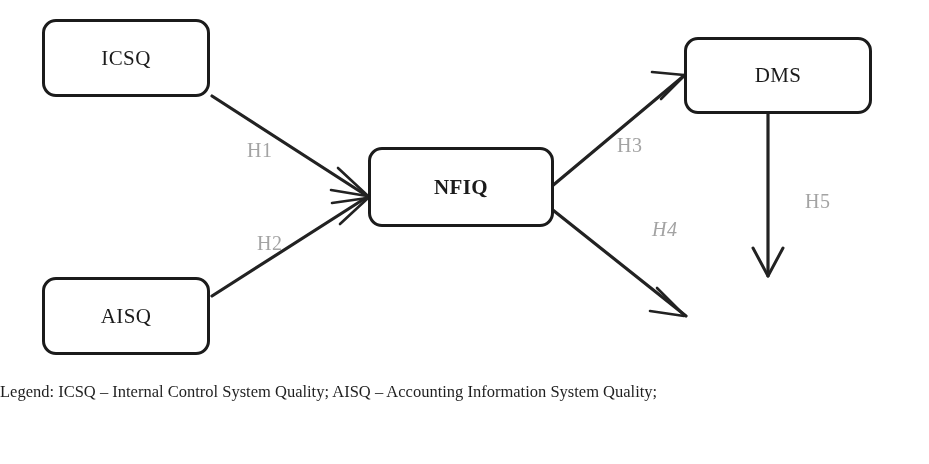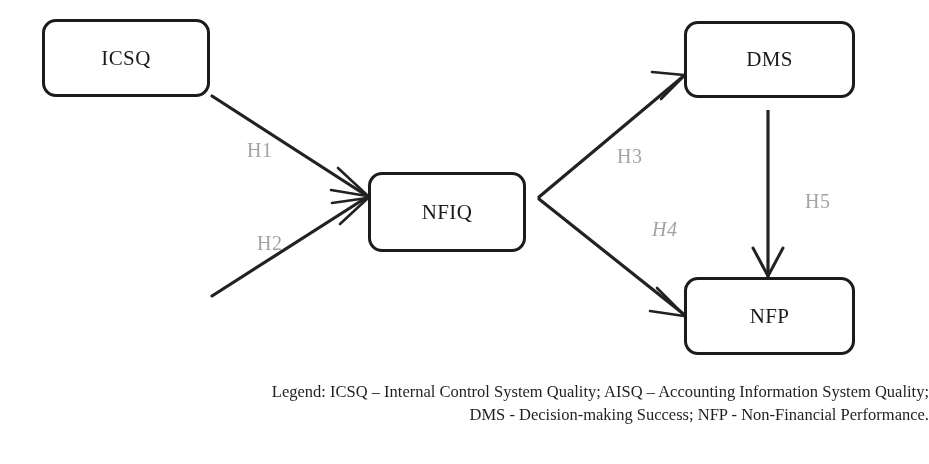--- a/index.html
+++ b/index.html
@@ -50,21 +50,21 @@
     line-height: 1;
     z-index: 4;
     white-space: nowrap;
     user-select: none;
   }
   #legend {
     position: absolute;
     left: 0;
     top: 380px;
     width: 929px;
-    text-align: right;
+    text-align: left;
     z-index: 5;
   }
   .legend-line {
     font-family: "Liberation Serif", serif;
     font-size: 16.5px;
     color: #1f1f1f;
     line-height: 1.42;
     white-space: nowrap;
   }
 </style>
@@ -103,37 +103,36 @@
       <line x1="768" y1="110" x2="768" y2="275" stroke="#222222" stroke-width="3.2" stroke-linecap="butt"></line>
       <line x1="753" y1="248" x2="768" y2="276" stroke="#222222" stroke-width="3" stroke-linecap="round"></line>
       <line x1="783" y1="248" x2="768" y2="276" stroke="#222222" stroke-width="3" stroke-linecap="round"></line>
     </g>
   </svg>
 
   <div class="node-box" style="left:42px; top:19px; width:168px; height:78px;">
     <span class="node-label">ICSQ</span>
   </div>
 
+  <div class="node-box" style="left:42px; top:277px; width:168px; height:78px;">
+    <span class="node-label">AISQ</span>
+  </div>
 
-  <div class="node-box" style="left:368px; top:172px; width:158px; height:80px;">
+  <div class="node-box" style="left:368px; top:147px; width:186px; height:80px;font-weight:bold;">
     <span class="node-label">NFIQ</span>
   </div>
 
-  <div class="node-box" style="left:684px; top:21px; width:171px; height:77px;text-align:center;">
+  <div class="node-box" style="left:684px; top:37px; width:188px; height:77px;text-align:center;">
     <span class="node-label">DMS</span>
   </div>
 
-  <div class="node-box" style="left:684px; top:277px; width:171px; height:78px;">
-    <span class="node-label">NFP</span>
-  </div>
 
   <span class="hyp-label" style="left:247px; top:140px;">H1</span>
   <span class="hyp-label" style="left:257px; top:233px;">H2</span>
-  <span class="hyp-label" style="left:617px; top:146px;">H3</span>
+  <span class="hyp-label" style="left:617px; top:135px;">H3</span>
   <span class="hyp-label" style="left:652px; top:219px;font-style:italic;">H4</span>
   <span class="hyp-label" style="left:805px; top:173px;margin-top:18px;">H5</span>
 
   <div id="legend">
     <div class="legend-line">Legend: ICSQ – Internal Control System Quality; AISQ – Accounting Information System Quality;</div>
-    <div class="legend-line">DMS - Decision-making Success; NFP - Non-Financial Performance.</div>
   </div>
 
 </div>
 
 </body></html>

